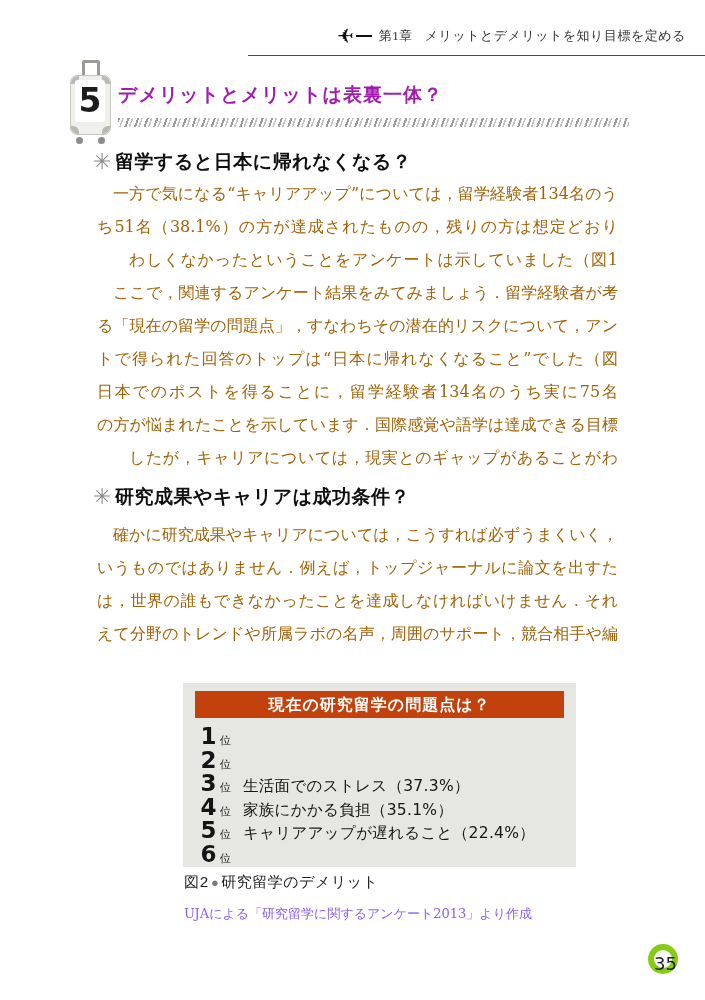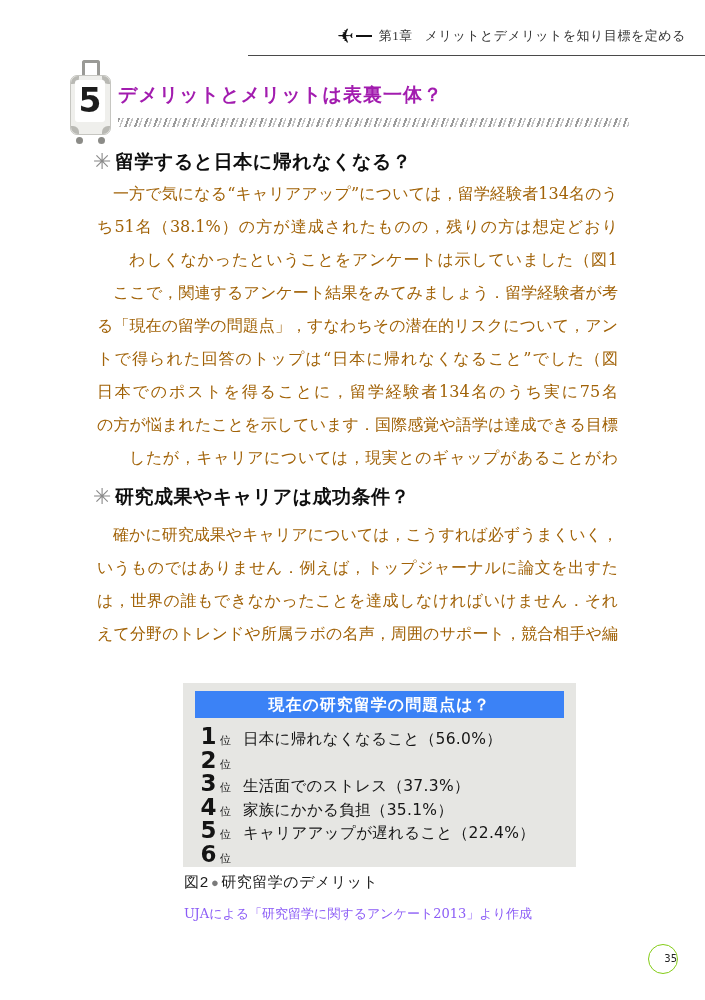--- a/index.html
+++ b/index.html
@@ -48,37 +48,37 @@
   .bodyblock { position:absolute; left:97px; width:521px; }
   .body1 { top:177px; }
   .body2 { top:518px; }
   .line { height:33px; line-height:33px; font-size:16px; color:#a16207;
     text-align:justify; text-align-last:justify; overflow:hidden; }
   .line.indent { text-indent:16px; }
   .line.last { text-align-last:left;margin-left:32px; }
 
   
   .figbox { position:absolute; left:183px; top:683px; width:393px; height:184px; background:#e6e6e3; }
-  .figbox-title { margin:8px 12px 0 12px; height:27px; line-height:27px; background:#3b82f6; color:#ffffff;
+  .figbox-title { margin:8px 12px 0 12px; height:27px; line-height:27px; background:#c2410c; color:#ffffff;
     text-align:center; font-family:"DejaVu Sans","Liberation Sans",sans-serif; font-weight:bold; font-size:16px; letter-spacing:1px; }
   .figrows { margin:5px 0 0 17px; }
   .figrow { height:23.5px; display:flex; align-items:baseline; }
   .figrow .rank { font-family:"DejaVu Sans","Liberation Sans",sans-serif; font-weight:bold; font-size:23px; width:17px; text-align:center; color:#141414; }
   .figrow .suffix { font-family:"DejaVu Sans","Liberation Sans",sans-serif; font-size:11px; color:#141414; margin:0 12px 0 3px; }
   .figrow .label { font-family:"DejaVu Sans","Liberation Sans",sans-serif; font-size:15.5px; color:#161616; letter-spacing:0.3px; white-space:nowrap; }
 
   .figcaption { position:absolute; left:184px; top:873px; font-family:Liberation Mono, monospace;
     font-size:15px; color:#1c1c1c; letter-spacing:0.5px; }
   .figcaption .bullet { color:#7a7a7a; font-size:13px; margin:0 2px; }
   .figsource { position:absolute; left:184px; top:895px; font-family:"DejaVu Serif","Liberation Serif",serif;
     font-size:13px; color:#8b5cf6;margin-top:10px; }
 
   
-  .folio { position:absolute; left:648px; top:944px; width:30px; height:30px; border:1px solid #84cc16; border-radius:50%;
-    font-family:"DejaVu Sans","Liberation Sans",sans-serif; font-size:10px; color:#222; text-align:right; line-height:28px; }
+  .folio { position:absolute; left:648px; top:944px; width:30px; height:30px; border:6px solid #84cc16; border-radius:50%;
+    font-family:"DejaVu Sans","Liberation Sans",sans-serif; font-size:18px; color:#222; text-align:left; line-height:28px; }
 </style>
 </head>
 <body>
 
 <div class="page">
 
   <div class="runhead">
     <span class="plane">✈</span>
     <span class="plane-dash"></span>
     <span class="runhead-text">
@@ -130,21 +130,20 @@
     <div class="line">は，世界の誰もできなかったことを達成しなければいけません．それに加</div>
     <div class="line">えて分野のトレンドや所属ラボの名声，周囲のサポート，競合相手や編集</div>
   </div>
 
   <div class="figbox">
     <div class="figbox-title">現在の研究留学の問題点は？</div>
     <div class="figrows">
       <div class="figrow">
         <span class="rank">1</span>
         <span class="suffix">位</span>
-        <span class="label">日本に帰れなくなること（56.0%）</span>
       </div>
       <div class="figrow">
         <span class="rank">2</span>
         <span class="suffix">位</span>
       </div>
       <div class="figrow">
         <span class="rank">3</span>
         <span class="suffix">位</span>
         <span class="label">生活面でのストレス（37.3%）</span>
       </div>

